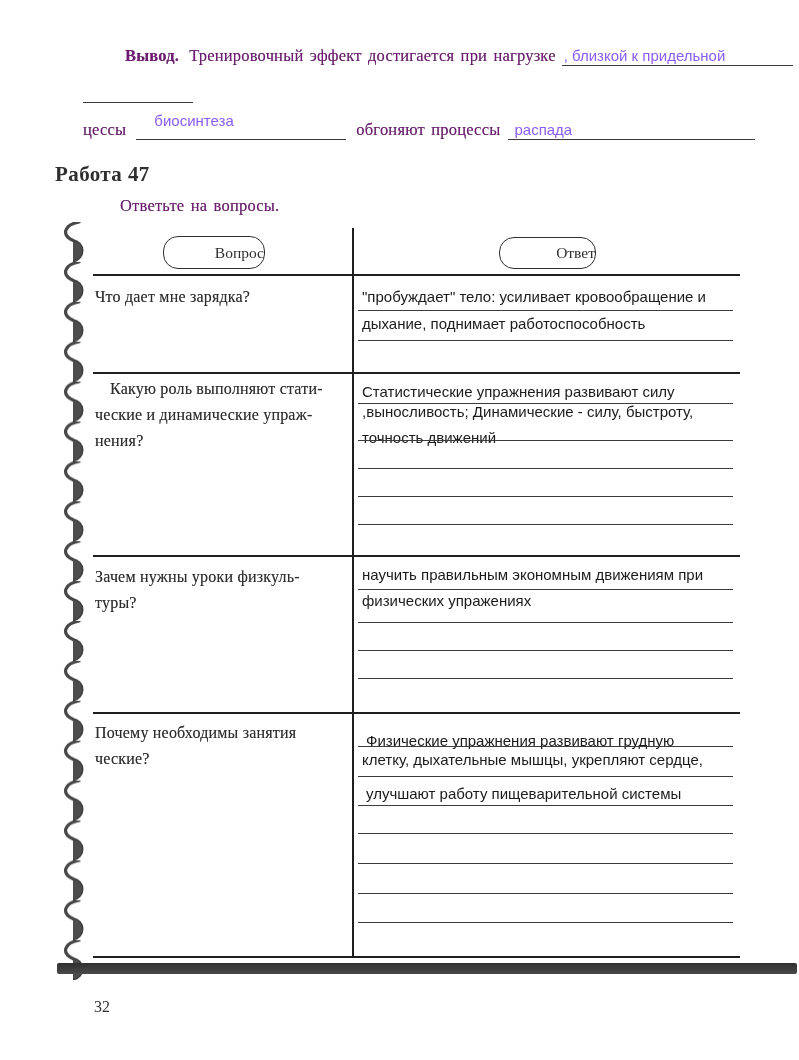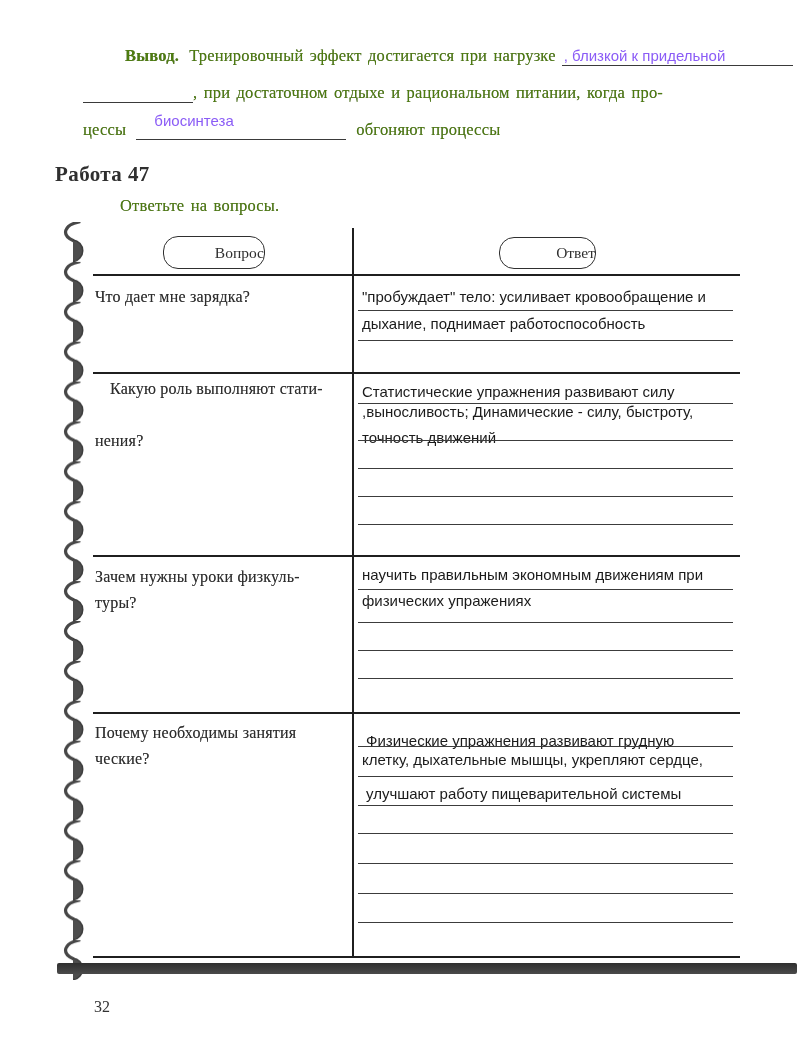--- a/index.html
+++ b/index.html
@@ -1,18 +1,18 @@
 <!DOCTYPE html>
 <html><head>
 <meta charset="utf-8">
 <style>
   html,body{margin:0;padding:0;background:#fff;}
   .page{position:relative;width:799px;height:1060px;background:#fff;overflow:hidden;
         font-family:"Liberation Serif",serif;color:#2f2f2f;}
-  .printed{font-family:"Liberation Serif",serif;color:#4d7c0f;font-size:16.5px;
+  .printed{font-family:"Liberation Serif",serif;color:#701a75;font-size:16.5px;
            letter-spacing:.2px;word-spacing:2px;text-shadow:0 0 .6px rgba(40,40,40,.55);}
   .typed{font-family:"Liberation Sans","DejaVu Sans",sans-serif;color:#8b5cf6;font-size:15px;}
   .abs{position:absolute;}
   .flexline{display:flex;align-items:flex-end;}
   .blank{border-bottom:1.6px solid #3a3a3a;}
   .hline{position:absolute;background:#3c3c3c;height:1.3px;}
   .sep{position:absolute;background:#1f1f1f;height:2px;}
   .vdiv{position:absolute;background:#1f1f1f;width:1.8px;}
   .pill{position:absolute;border:1.7px solid #2f2f2f;border-radius:15px;
         display:flex;align-items:center;justify-content:flex-end;
@@ -31,27 +31,27 @@
 <div class="page">
 
   <div class="abs flexline" style="left:125px;top:46px;width:668px;">
     <span class="printed" style="font-weight:bold;margin-right:10px;">Вывод.</span>
     <span class="printed">Тренировочный эффект достигается при нагрузке</span>
     <span class="blank typed" style="flex:1;margin-left:6px;padding:0 0 1px 2px;white-space:nowrap;">, близкой к придельной</span>
   </div>
 
   <div class="abs flexline" style="left:83px;top:82px;width:675px;">
     <span class="blank" style="width:110px;height:20px;"></span>
-    <span class="printed">, при достаточном отдыхе и рациональном питании, когда про-</span>
   </div>
 
   <div class="abs flexline" style="left:83px;top:112px;width:672px;">
     <span class="printed">цессы</span>
     <span class="blank typed" style="width:192px;margin:0 10px;padding:0 0 10px 18px;">биосинтеза</span>
     <span class="printed">обгоняют процессы</span>
+    <span class="blank typed" style="flex:1;margin-left:8px;padding:0 0 1px 6px;">распада</span>
   </div>
 
   <div class="abs" style="left:55px;top:162px;font-size:21px;font-weight:bold;letter-spacing:.4px;">Работа 47</div>
   <div class="abs printed" style="left:120px;top:196px;">Ответьте на вопросы.</div>
 
   <svg class="abs" style="left:50px;top:222px;" width="48" height="758">
     <defs>
       <pattern id="tornEdge" x="0" y="0" width="48" height="39.9" patternUnits="userSpaceOnUse">
         <path d="M29 0 C14 3, 11 13, 23 18.5" fill="none" stroke="#474747" stroke-width="3.2" stroke-linecap="round"></path>
         <path d="M23 18 a10.8 10.8 0 0 1 0 21.5 z" fill="#4d4d4d"></path>
@@ -75,20 +75,21 @@
   <div class="sep" style="left:93px;top:712px;width:647px;"></div>
   <div class="sep" style="left:93px;top:956px;width:647px;"></div>
 
   <div class="qtext" style="left:95px;top:288px;">Что дает мне зарядка?</div>
   <div class="atext" style="left:362px;top:288px;">"пробуждает" тело: усиливает кровообращение и</div>
   <div class="atext" style="left:362px;top:315px;">дыхание, поднимает работоспособность</div>
   <div class="hline" style="left:358px;top:310px;width:375px;"></div>
   <div class="hline" style="left:358px;top:340px;width:375px;"></div>
 
   <div class="qtext" style="left:110px;top:380px;">Какую роль выполняют стати-</div>
+  <div class="qtext" style="left:95px;top:406px;">ческие и динамические упраж-</div>
   <div class="qtext" style="left:95px;top:432px;">нения?</div>
   <div class="atext" style="left:362px;top:383px;">Статистические упражнения развивают силу</div>
   <div class="atext" style="left:362px;top:403px;text-align:right;">,выносливость; Динамические - силу, быстроту,</div>
   <div class="atext" style="left:362px;top:429px;">точность движений</div>
   <div class="hline" style="left:358px;top:403px;width:375px;"></div>
   <div class="hline" style="left:358px;top:440px;width:375px;"></div>
   <div class="hline" style="left:358px;top:468px;width:375px;"></div>
   <div class="hline" style="left:358px;top:496px;width:375px;"></div>
   <div class="hline" style="left:358px;top:524px;width:375px;"></div>
 

